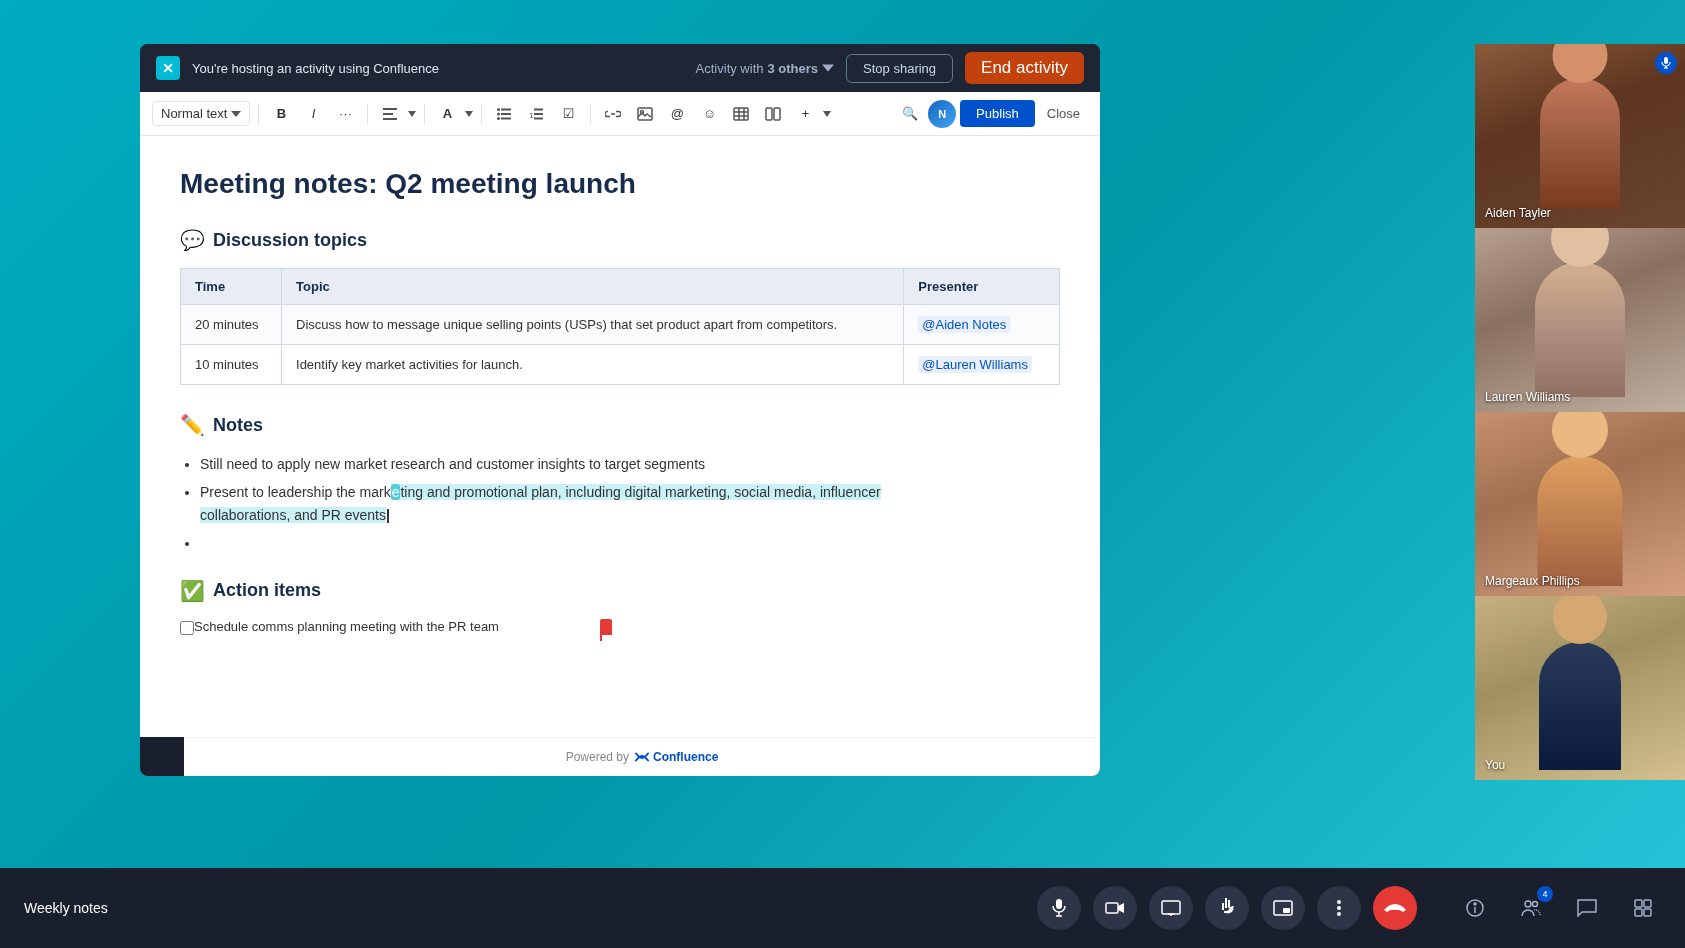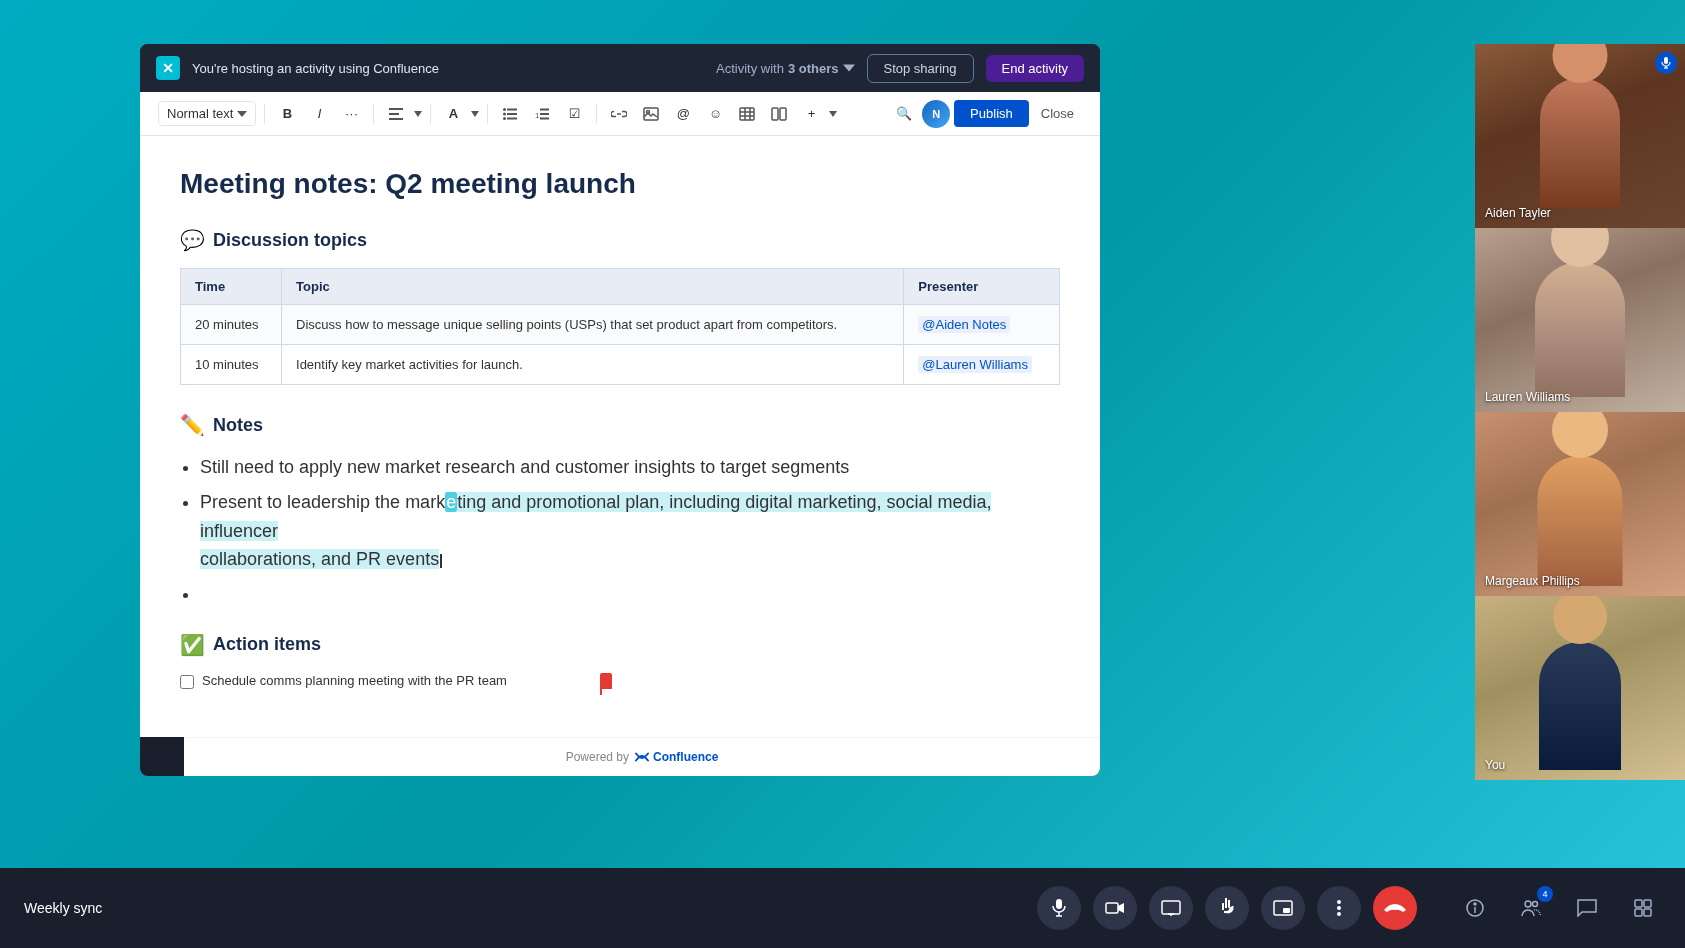--- a/index.html
+++ b/index.html
@@ -84,34 +84,34 @@
       background: transparent;
       border: 1px solid #5a7a9a;
       color: #c8d8e8;
       padding: 6px 16px;
       border-radius: 6px;
       font-size: 13px;
       cursor: pointer;
     }
 
     .btn-end-activity {
-      background: #4c1d95;
+      background: #c2410c;
       border: none;
       color: white;
       padding: 6px 16px;
       border-radius: 6px;
-      font-size: 13px;
+      font-size: 17px;
       cursor: pointer;
     }
 
     
     .editor-toolbar {
       background: white;
       border-bottom: 1px solid #e0e4ea;
-      padding: 0 18px;
+      padding: 0 12px;
       height: 44px;
       display: flex;
       align-items: center;
       gap: 4px;
       flex-shrink: 0;
     }
 
     .toolbar-select {
       display: flex;
       align-items: center;
@@ -251,21 +251,21 @@
     .notes-section {
       margin-bottom: 24px;
     }
 
     .bullet-list {
       list-style: disc;
       padding-left: 20px;
     }
 
     .bullet-list li {
-      font-size: 18px;
+      font-size: 14px;
       color: #333;
       margin-bottom: 6px;
       line-height: 1.6;
     }
 
     .highlight-cursor {
       background: #4dd0e1;
       color: white;
       border-radius: 2px;
       padding: 0 1px;
@@ -274,21 +274,20 @@
     .highlight-selected {
       background: rgba(77, 208, 225, 0.3);
     }
 
     
     .action-items-section {}
 
     .checkbox-item {
       display: flex;
       align-items: flex-start;
-      gap: 8px;
       margin-bottom: 8px;
       position: relative;
     }
 
     .checkbox-item input[type="checkbox"] {
       margin-top: 2px;
       width: 14px;
       height: 14px;
       flex-shrink: 0;
     }
@@ -726,21 +725,21 @@
   <div class="video-tile tile-4">
     <div style="width:100%;height:100%;background:linear-gradient(160deg,#c8b080 0%,#a09060 40%,#d4c090 100%);display:flex;align-items:flex-end;justify-content:center;position:relative;">
       <div style="position:absolute;bottom:10px;left:50%;transform:translateX(-50%);width:82px;height:128px;background:linear-gradient(180deg,#2a3a5a 0%,#1a2a4a 50%,#0a1a3a 100%);border-radius:41px 41px 0 0;"></div>
       <div style="position:absolute;bottom:136px;left:50%;transform:translateX(-50%);width:54px;height:54px;background:#d4a870;border-radius:50%;"></div>
     </div>
     <div class="video-name">You</div>
   </div>
 </div>
 
 <div class="call-bar">
-  <span class="call-name">Weekly sync</span>
+  <span class="call-name">Weekly notes</span>
 
   <div class="call-controls">
     <button class="ctrl-btn">
       <svg width="16" height="18" viewBox="0 0 16 18" fill="white">
         <rect x="5" y="0" width="6" height="10" rx="3"></rect>
         <path d="M2 7a6 6 0 0012 0" stroke="white" stroke-width="1.5" fill="none"></path>
         <line x1="8" y1="13" x2="8" y2="17" stroke="white" stroke-width="1.5"></line>
         <line x1="5" y1="17" x2="11" y2="17" stroke="white" stroke-width="1.5"></line>
       </svg>
     </button>

